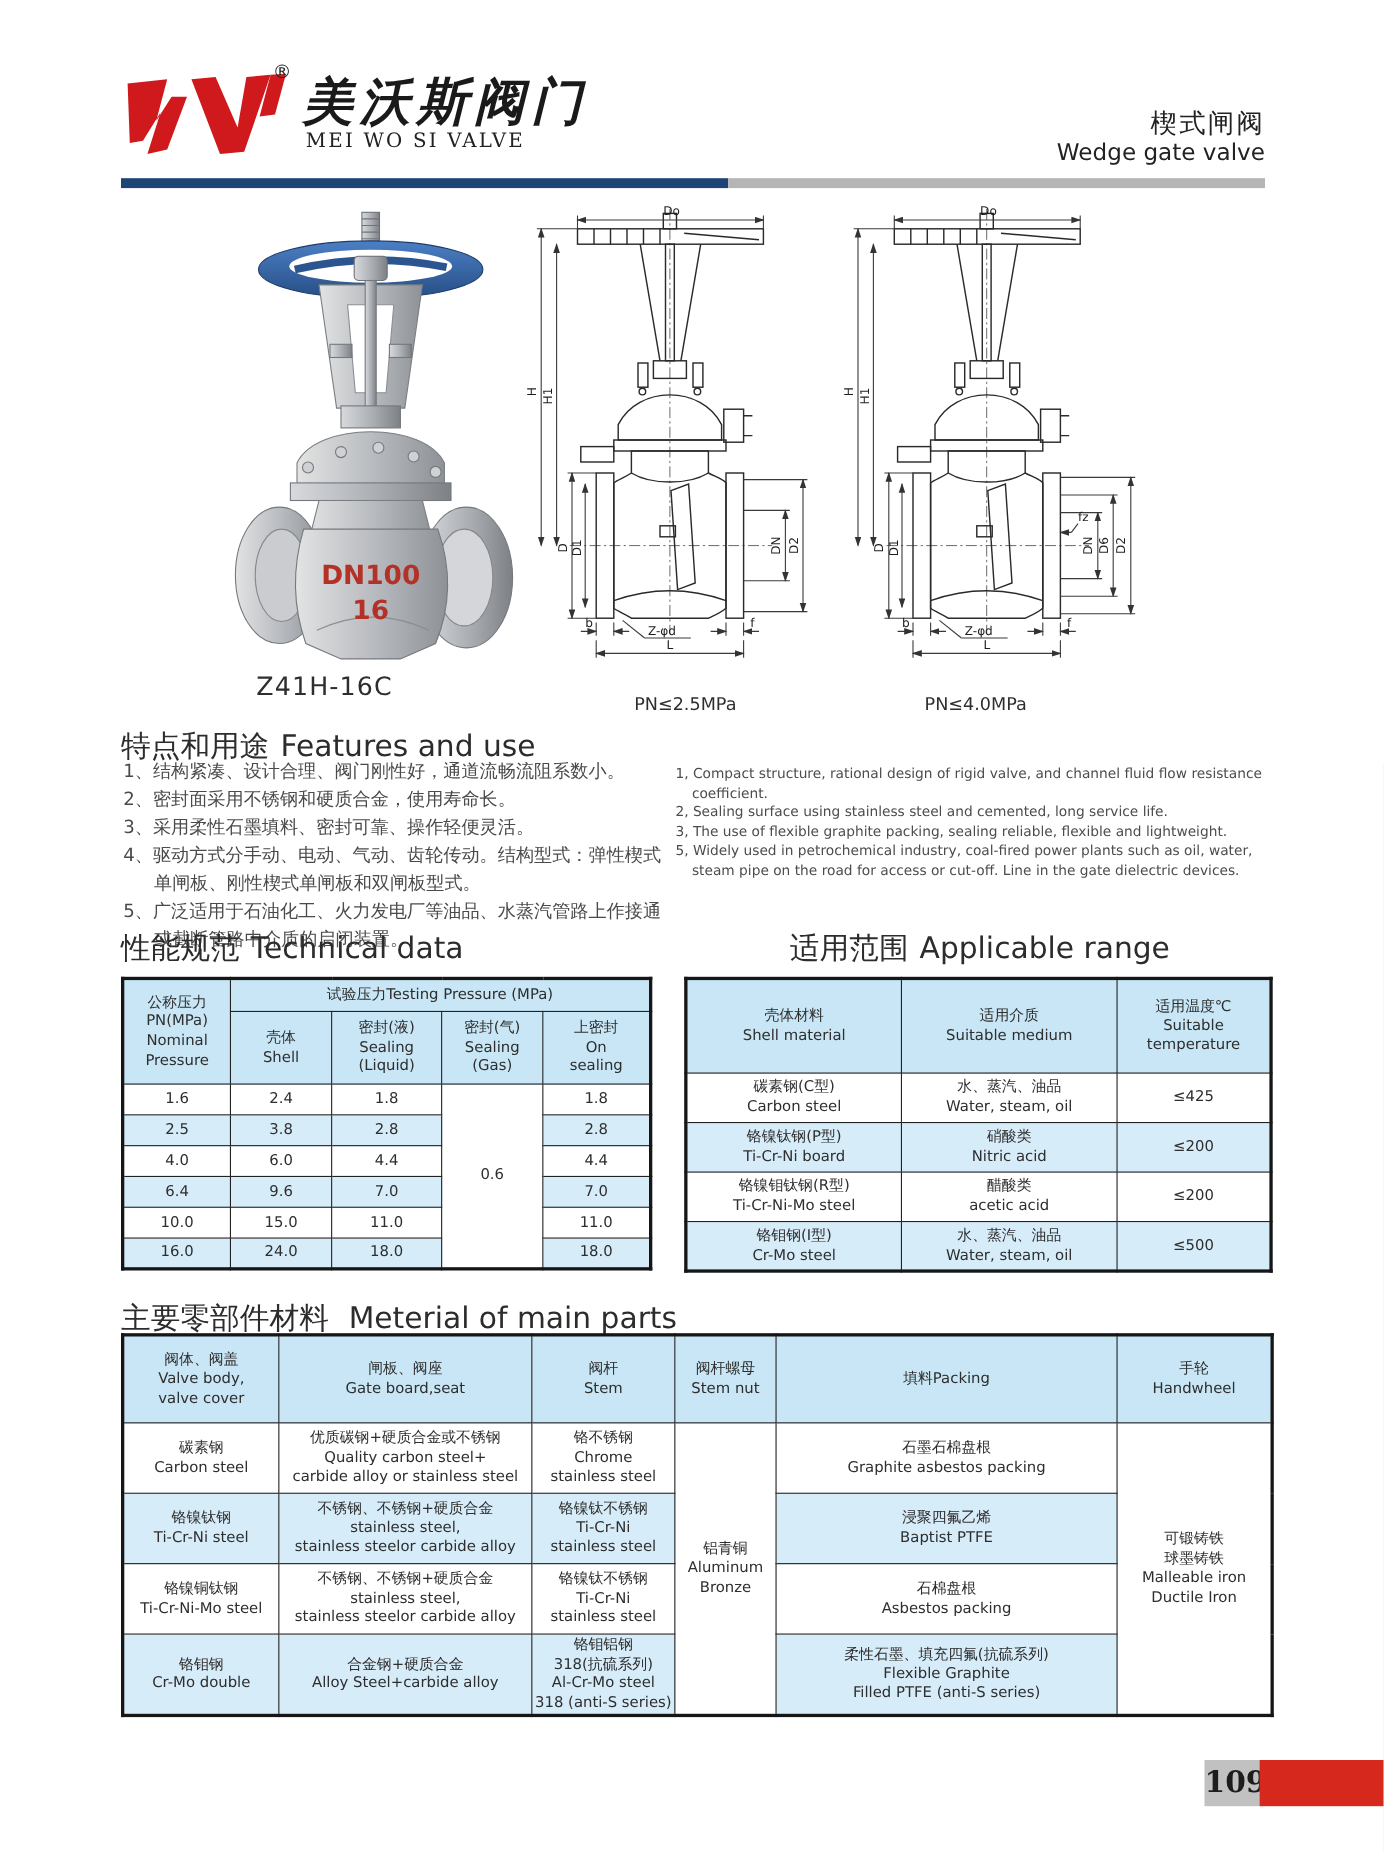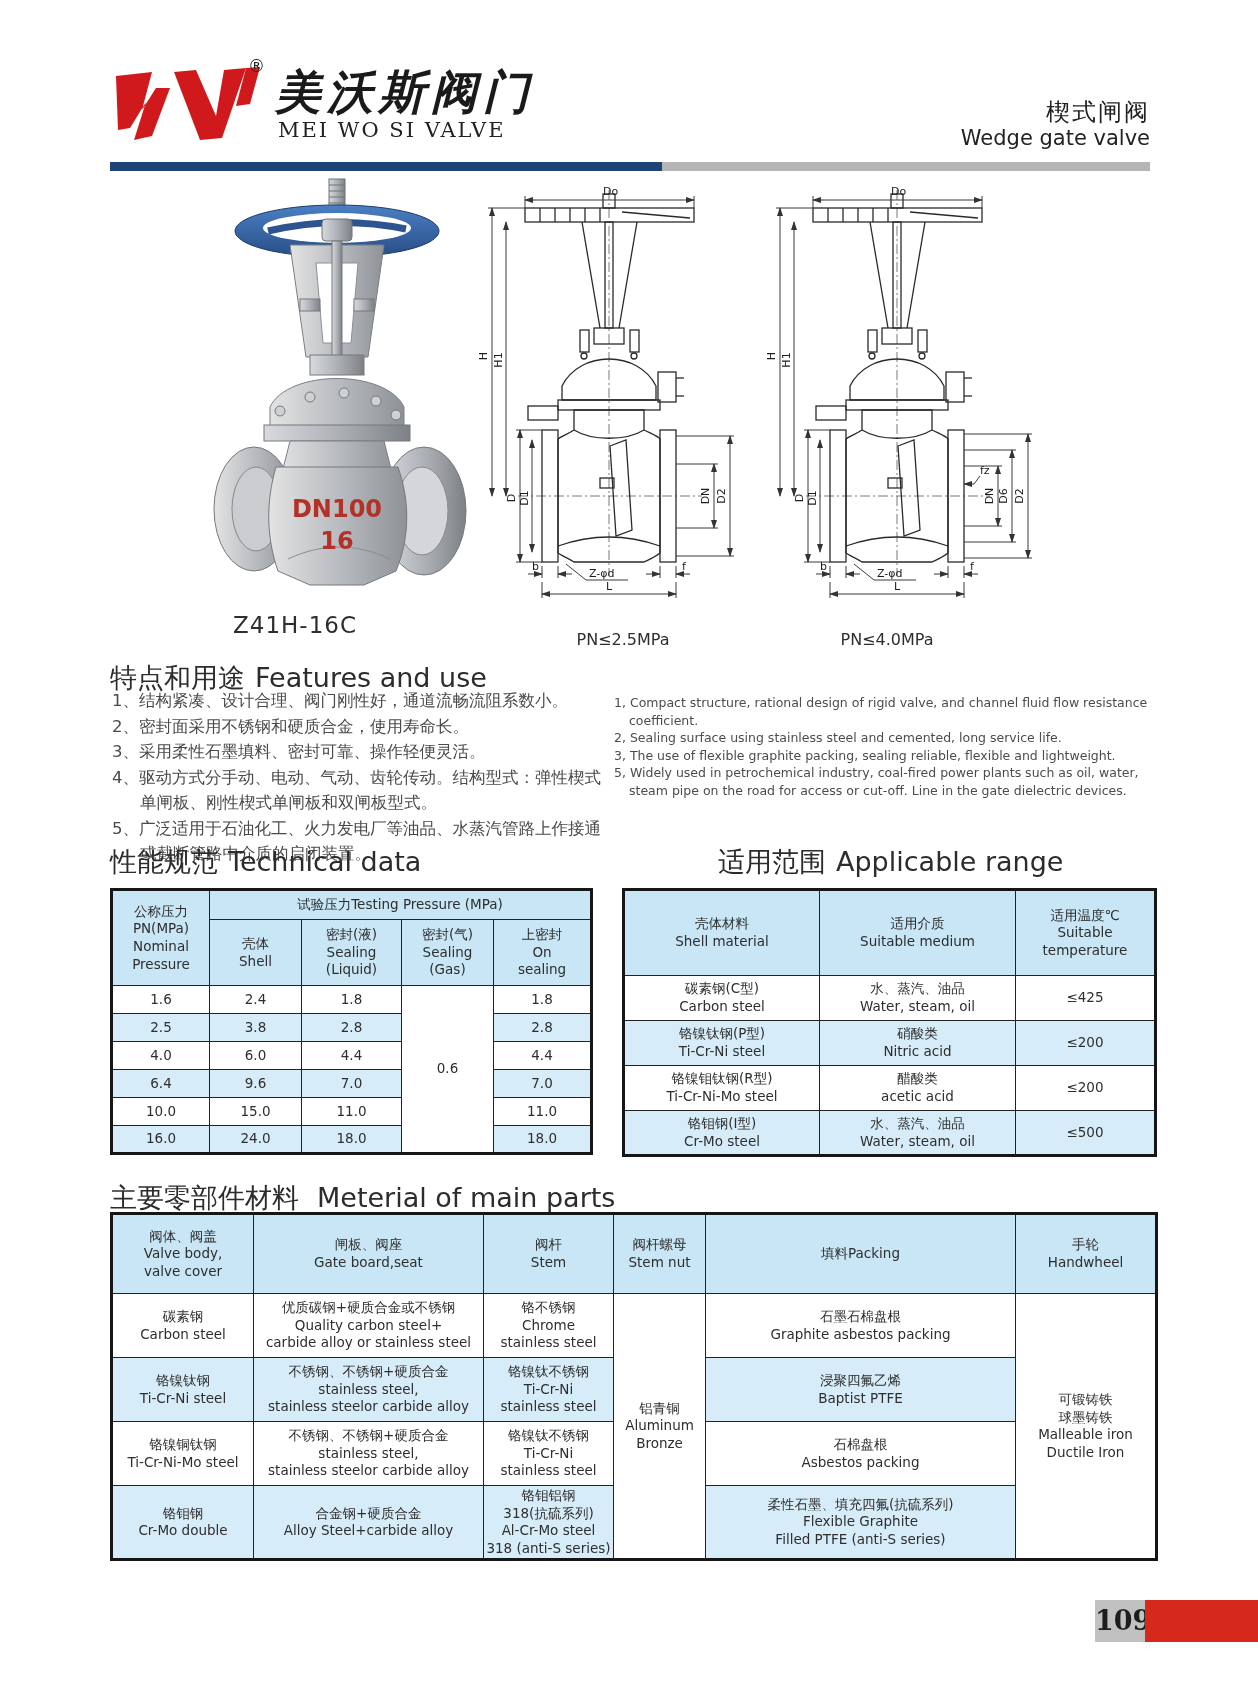--- a/index.html
+++ b/index.html
@@ -3,21 +3,21 @@
 <meta charset="utf-8">
 <style>
   html,body{margin:0;padding:0;background:#e8e8e8;}
   *{box-sizing:border-box;}
   #page{position:relative;width:1258px;height:1683px;background:#ffffff;margin:0 auto;
         font-family:"DejaVu Sans","Liberation Sans",sans-serif;color:#333;overflow:hidden;}
   .abs{position:absolute;}
   
   .brand-cn{font-family:"DejaVu Serif","Liberation Serif",serif;font-weight:bold;font-style:italic;
             font-size:46px;color:#1a1a1a;letter-spacing:6px;}
-  .brand-en{font-family:"DejaVu Serif","Liberation Serif",serif;font-size:21px;color:#222;letter-spacing:2px;}
+  .brand-en{font-family:"DejaVu Serif","Liberation Serif",serif;font-size:18px;color:#222;letter-spacing:2px;}
   .prod-cn{font-size:24px;color:#222;text-align:right;letter-spacing:2px;}
   .prod-en{font-size:21px;color:#222;text-align:right;}
   .rule{height:9px;}
   
   .sec-title{font-size:27px;color:#2c2c2c;white-space:nowrap;}
   .sec-title .en{margin-left:10px;}
   
   .feat-cn{width:505px;font-size:16.5px;line-height:1.55;color:#4a4a4a;}
   .feat-cn div{padding-left:28px;text-indent:-28px;}
   .feat-en{width:540px;font-size:12.5px;line-height:1.4;color:#4c4c4c;}
@@ -57,21 +57,21 @@
     </svg>
   </div>
   <div class="abs" style="left:248px;top:56px;font-size:17px;color:#222;">®</div>
   <div class="abs brand-cn" style="left:275px;top:62px;">美沃斯阀门</div>
   <div class="abs brand-en" style="left:278px;top:118px;">MEI WO SI VALVE</div>
   <div class="abs prod-cn" style="right:108px;top:96px;width:300px;">楔式闸阀</div>
   <div class="abs prod-en" style="right:108px;top:126px;width:300px;">Wedge gate valve</div>
   <div class="abs rule" style="left:110px;top:162px;width:552px;background:#1d4474;"></div>
   <div class="abs rule" style="left:662px;top:162px;width:488px;background:#b5b5b5;"></div>
 
-  <div class="abs" style="left:172px;top:171px;width:330px;height:425px;">
+  <div class="abs" style="left:172px;top:185px;width:330px;height:425px;">
     <svg width="330" height="425" viewBox="0 0 330 425">
       <defs>
         <linearGradient id="gmetal" x1="0" y1="0" x2="1" y2="0">
           <stop offset="0" stop-color="#e3e3e3"></stop>
             <stop offset="0.5" stop-color="#b9bcc0"></stop>
             <stop offset="1" stop-color="#8e9297"></stop>
         </linearGradient>
         <linearGradient id="gmetal2" x1="0" y1="0" x2="1" y2="0">
           <stop offset="0" stop-color="#d8dadd"></stop>
             <stop offset="0.55" stop-color="#a9adb2"></stop>
@@ -443,21 +443,21 @@
     </tr>
     <tr style="height:45px;">
       <td>碳素钢(C型)
 Carbon steel</td>
       <td>水、蒸汽、油品
 Water, steam, oil</td>
       <td class="num">≤425</td>
     </tr>
     <tr style="height:45px;">
       <td class="alt">铬镍钛钢(P型)
-Ti-Cr-Ni steel</td>
+Ti-Cr-Ni board</td>
       <td class="alt">硝酸类
 Nitric acid</td>
       <td class="alt num">≤200</td>
     </tr>
     <tr style="height:45px;">
       <td>铬镍钼钛钢(R型)
 Ti-Cr-Ni-Mo steel</td>
       <td>醋酸类
 acetic acid</td>
       <td class="num">≤200</td>

